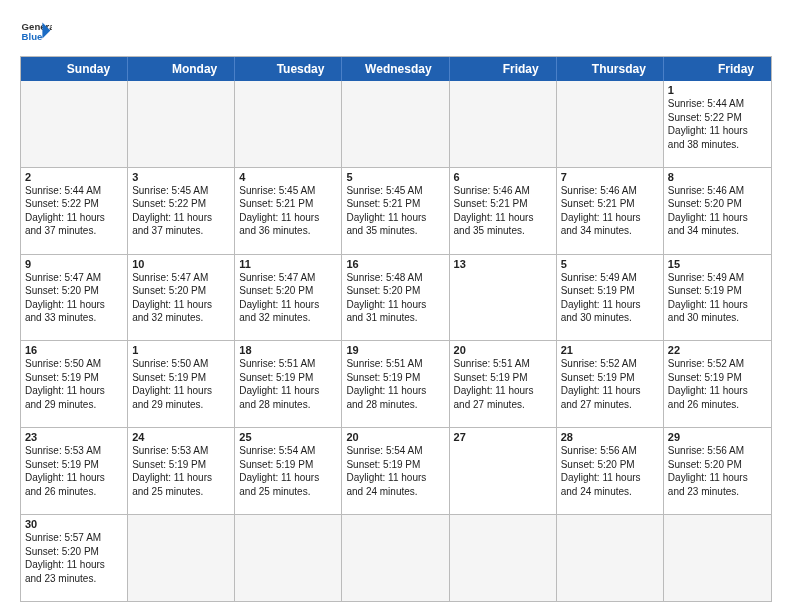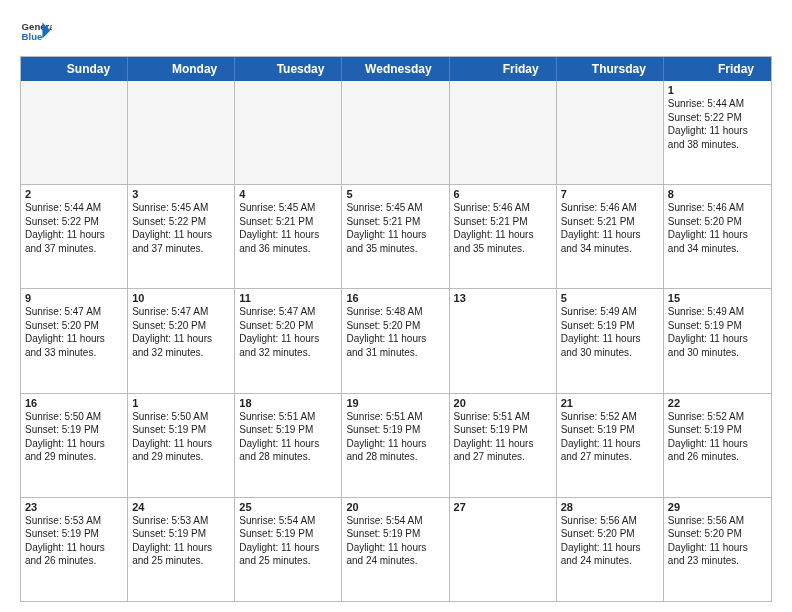--- a/index.html
+++ b/index.html
@@ -333,15 +333,30 @@
 and 24 minutes.</div>
           </div>
           <div class="cal-cell">
             <span class="day-num">29</span>
             <div class="cell-info">Sunrise: 5:56 AM
 Sunset: 5:20 PM
 Daylight: 11 hours
 and 23 minutes.</div>
           </div>
         </div>
+        <div class="cal-row">
+          <div class="cal-cell">
+            <span class="day-num">30</span>
+            <div class="cell-info">Sunrise: 5:57 AM
+Sunset: 5:20 PM
+Daylight: 11 hours
+and 23 minutes.</div>
+          </div>
+          <div class="cal-cell empty"></div>
+          <div class="cal-cell empty"></div>
+          <div class="cal-cell empty"></div>
+          <div class="cal-cell empty"></div>
+          <div class="cal-cell empty"></div>
+          <div class="cal-cell empty"></div>
+        </div>
       </div>
   </div>
 </div>
 
 </body></html>

